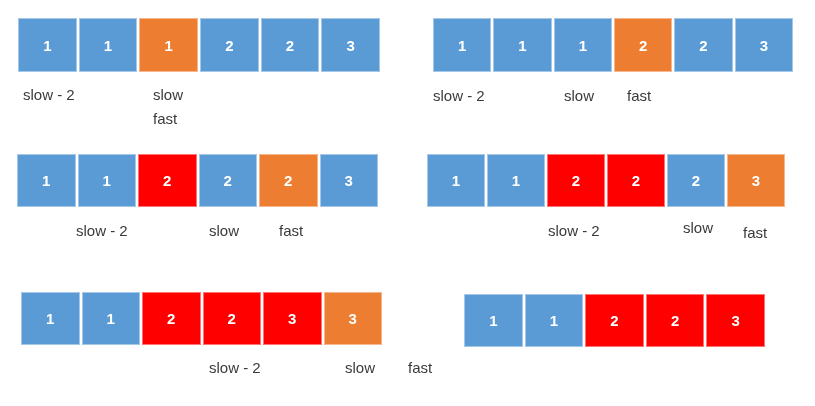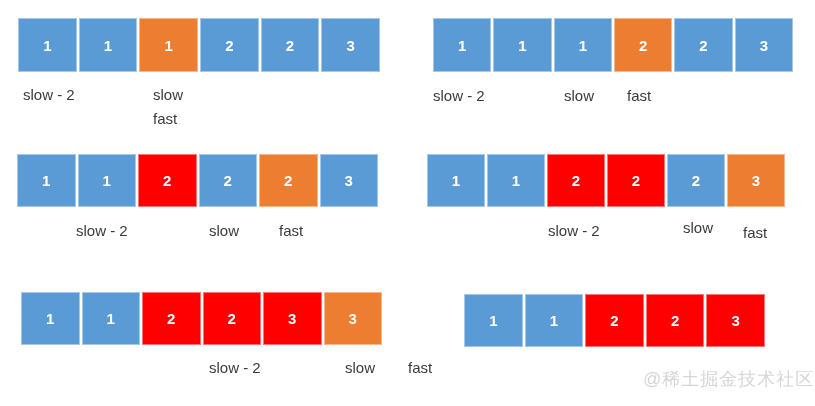--- a/index.html
+++ b/index.html
@@ -125,14 +125,13 @@
     </section>
   <section class="panel">
       <div class="array-row" style="left: 464px; top: 294px; width: 301px; height: 53px;">
         <div class="cell" style="background: rgb(91, 155, 213); color: rgb(255, 255, 255);">1</div>
         <div class="cell" style="background: rgb(91, 155, 213); color: rgb(255, 255, 255);">1</div>
         <div class="cell" style="background: rgb(255, 0, 0); color: rgb(255, 255, 255);">2</div>
         <div class="cell" style="background: rgb(255, 0, 0); color: rgb(255, 255, 255);">2</div>
         <div class="cell" style="background: rgb(255, 0, 0); color: rgb(255, 255, 255);">3</div>
       </div>
     </section>
-  <div class="watermark">@稀土掘金技术社区</div>
 </div>
 
 </body></html>

